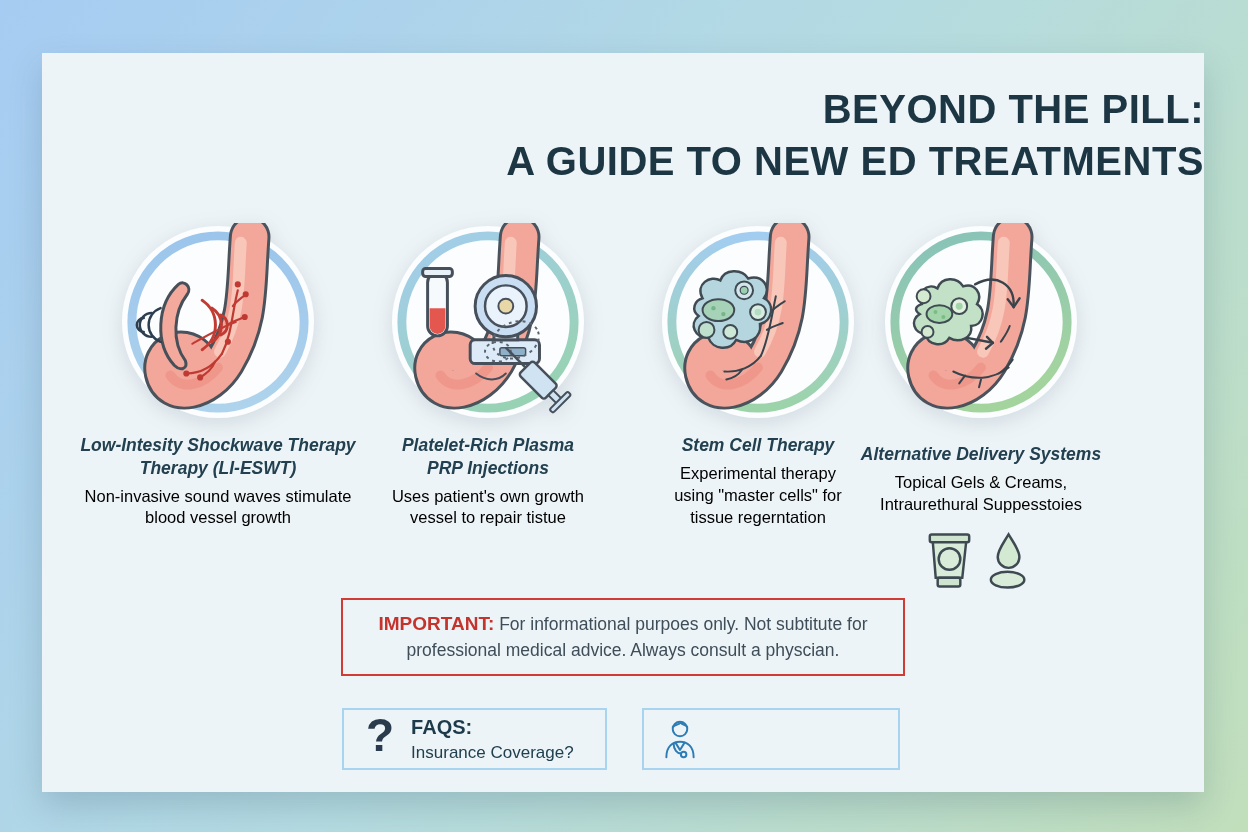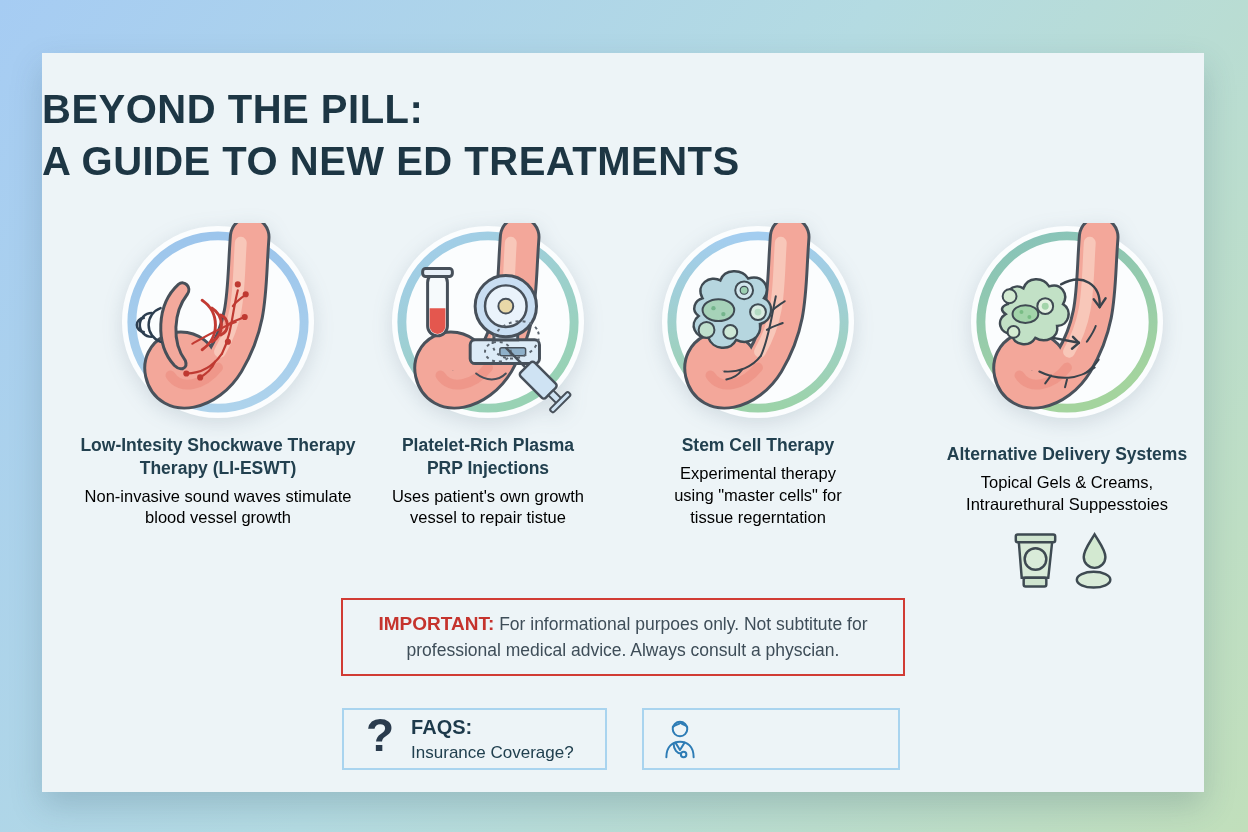--- a/index.html
+++ b/index.html
@@ -1,30 +1,30 @@
 <!DOCTYPE html>
 <html><head>
 <meta charset="utf-8">
 <style>
   html,body{margin:0;padding:0;width:1248px;height:832px;overflow:hidden;
     font-family:"Liberation Sans",sans-serif;}
   .bg{position:absolute;inset:0;width:1248px;height:832px;
     background:linear-gradient(125deg,#a6ccf3 0%,#b4dbe2 48%,#c1dfbb 100%);}
   .card{position:absolute;left:42px;top:53px;width:1162px;height:739px;
     background:#edf4f7;box-shadow:0 14px 30px rgba(50,80,100,.22);}
-  .page-title{position:absolute;top:30px;left:0;width:100%;text-align:left;
+  .page-title{position:absolute;top:30px;left:0;width:100%;text-align:right;
     font-size:40px;font-weight:700;color:#1d3644;line-height:1.3;
     white-space:pre-line;letter-spacing:.5px;}
   .col{position:absolute;top:170px;width:330px;transform:translateX(-50%);
     text-align:center;}
-  .col1{left:176px}.col2{left:446px}.col3{left:716px}.col4{left:1025px}
+  .col1{left:176px}.col2{left:446px}.col3{left:716px}.col4{left:939px}
   .illu{width:198px;height:198px;display:block;margin:0 auto;
     filter:drop-shadow(0 5px 10px rgba(60,90,110,.16));}
   .t-title{margin-top:13px;font-size:17.5px;font-weight:700;color:#22404f;
-    line-height:1.3;white-space:pre-line;}
+    line-height:1.3;white-space:pre-line;font-style:italic;}
   .col4 .t-title{margin-top:22px;}
   .t-desc{margin-top:6px;font-size:16.5px;color:#000000;line-height:1.33;
     white-space:pre-line;}
   .delivery-icons{margin-top:12px;}
   .disclaimer{position:absolute;top:545px;left:581px;transform:translateX(-50%);
     width:520px;border:2px solid #d13b34;padding:11px 20px;text-align:center;
     font-size:17.5px;line-height:1.42;color:#3e4d58;}
   .disc-label{color:#c5332d;font-weight:700;font-size:19px;}
   .footer-box{position:absolute;top:655px;height:62px;border:2px solid #a9d4ef;
     display:flex;align-items:center;box-sizing:border-box;cursor:pointer;}

